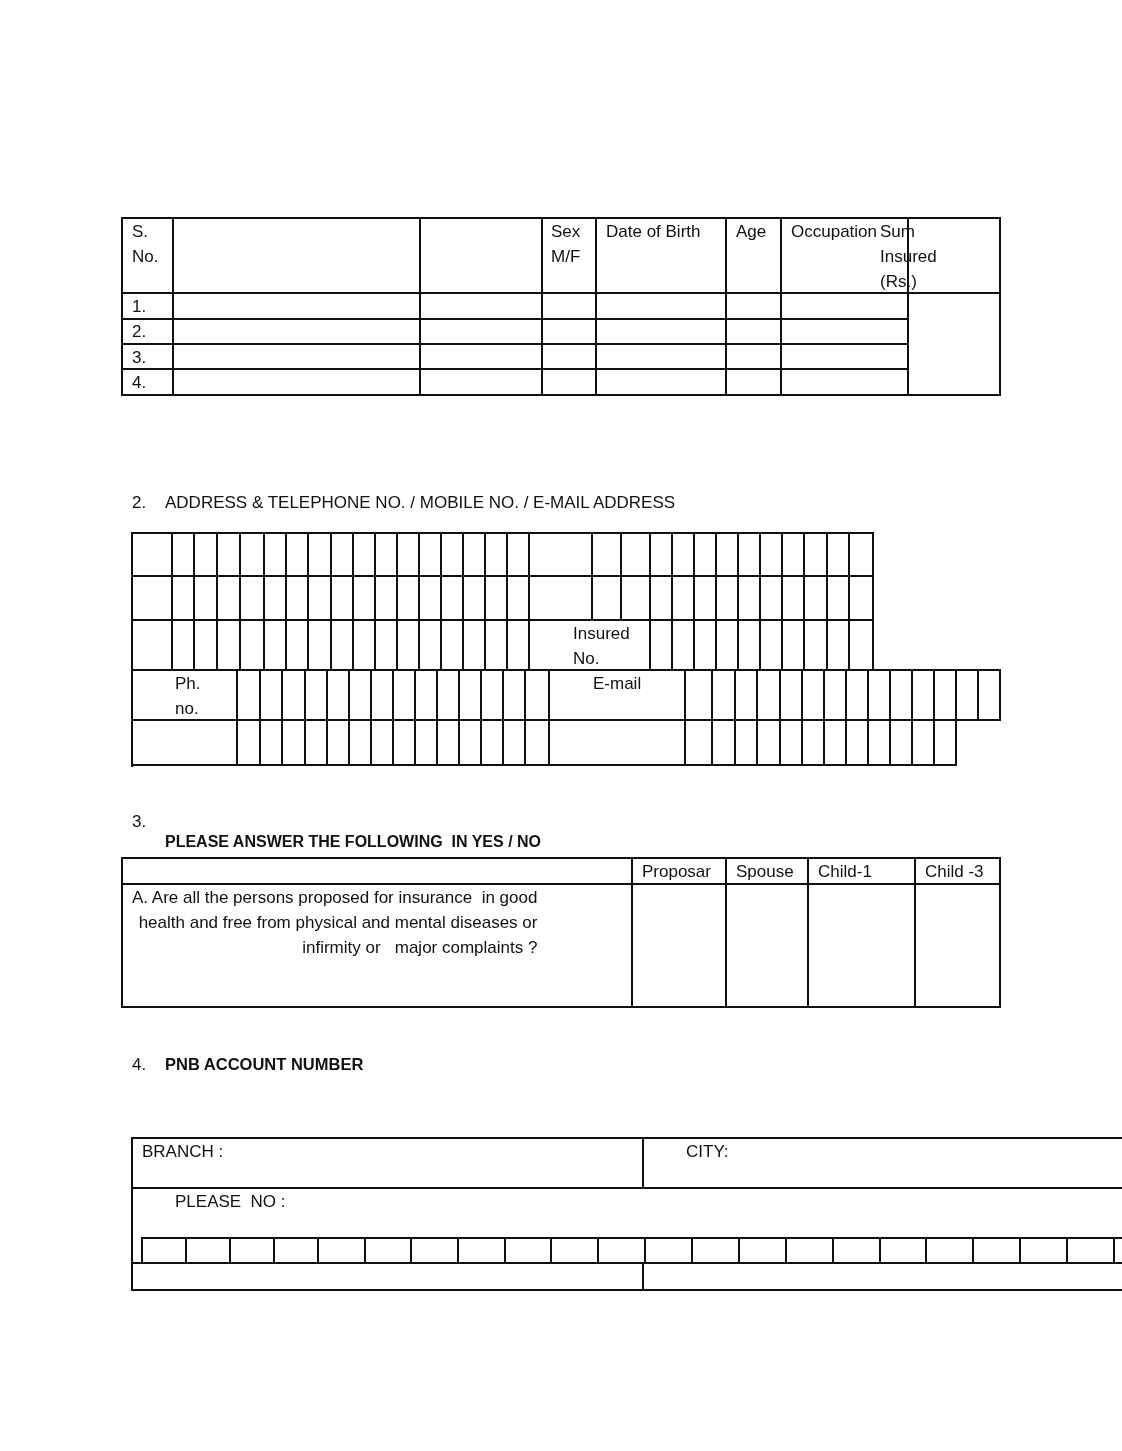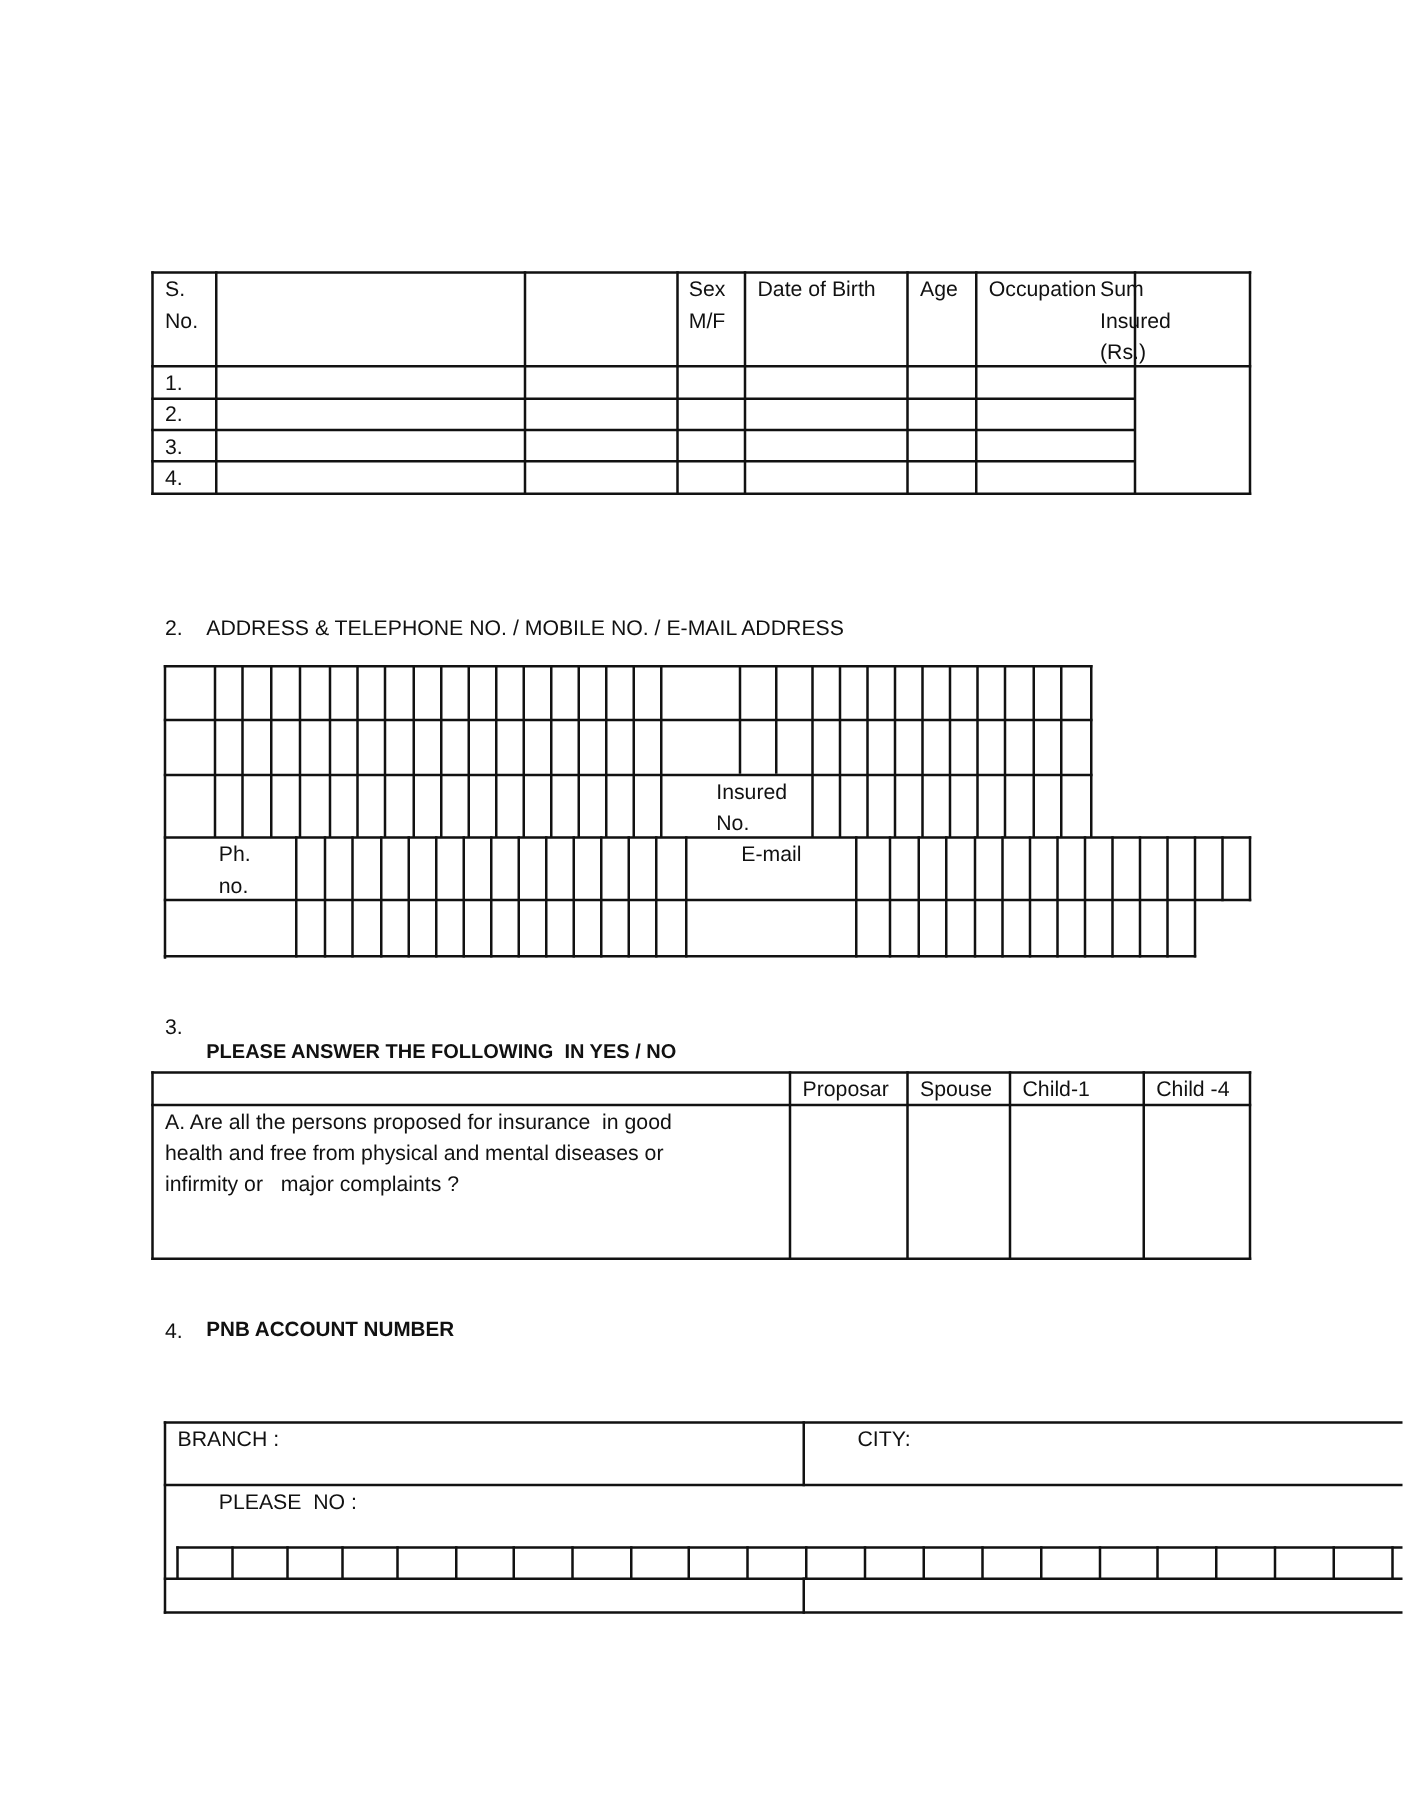--- a/index.html
+++ b/index.html
@@ -135,35 +135,35 @@
   <div class="txt" style="left:573px;top:621px;">Insured
 No.</div>
   <div class="txt" style="left:175px;top:671px;">Ph.
 no.</div>
   <div class="txt" style="left:593px;top:671px;">E-mail</div>
 </div>
 
 <div class="txt" style="left:132px;top:809px;">3.</div>
 <div class="txt bold" style="left:165px;top:809px;font-size:16px;margin-top:20px;">PLEASE ANSWER THE FOLLOWING  IN YES / NO</div>
 
-<div class="abs" style="left:0;top:0;width:1122px;height:1020px;">
+<div class="abs" style="left:0;top:0;width:1122px;height:1020px;text-align:right;">
   <div class="hl" style="left:121px;top:857px;width:880px;"></div>
   <div class="hl" style="left:121px;top:883px;width:880px;"></div>
   <div class="hl" style="left:121px;top:1006px;width:880px;"></div>
   <div class="vl" style="left:121px;top:857px;height:151px;"></div>
   <div class="vl" style="left:631px;top:857px;height:151px;"></div>
   <div class="vl" style="left:725px;top:857px;height:151px;"></div>
   <div class="vl" style="left:807px;top:857px;height:151px;"></div>
   <div class="vl" style="left:914px;top:857px;height:151px;"></div>
   <div class="vl" style="left:999px;top:857px;height:151px;"></div>
 
   <div class="txt" style="left:642px;top:859px;">Proposar</div>
   <div class="txt" style="left:736px;top:859px;">Spouse</div>
   <div class="txt" style="left:818px;top:859px;">Child-1</div>
-  <div class="txt" style="left:925px;top:859px;">Child -4</div>
+  <div class="txt" style="left:925px;top:859px;">Child -3</div>
 
   <div class="txt" style="left:132px;top:885px;">A. Are all the persons proposed for insurance  in good
 health and free from physical and mental diseases or
 infirmity or   major complaints ?</div>
 
   <div class="cell" style="left:633px;top:885px;width:92px;height:121px;"></div>
   <div class="cell" style="left:727px;top:885px;width:80px;height:121px;"></div>
   <div class="cell" style="left:809px;top:885px;width:105px;height:121px;"></div>
   <div class="cell" style="left:916px;top:885px;width:83px;height:121px;"></div>
 </div>

